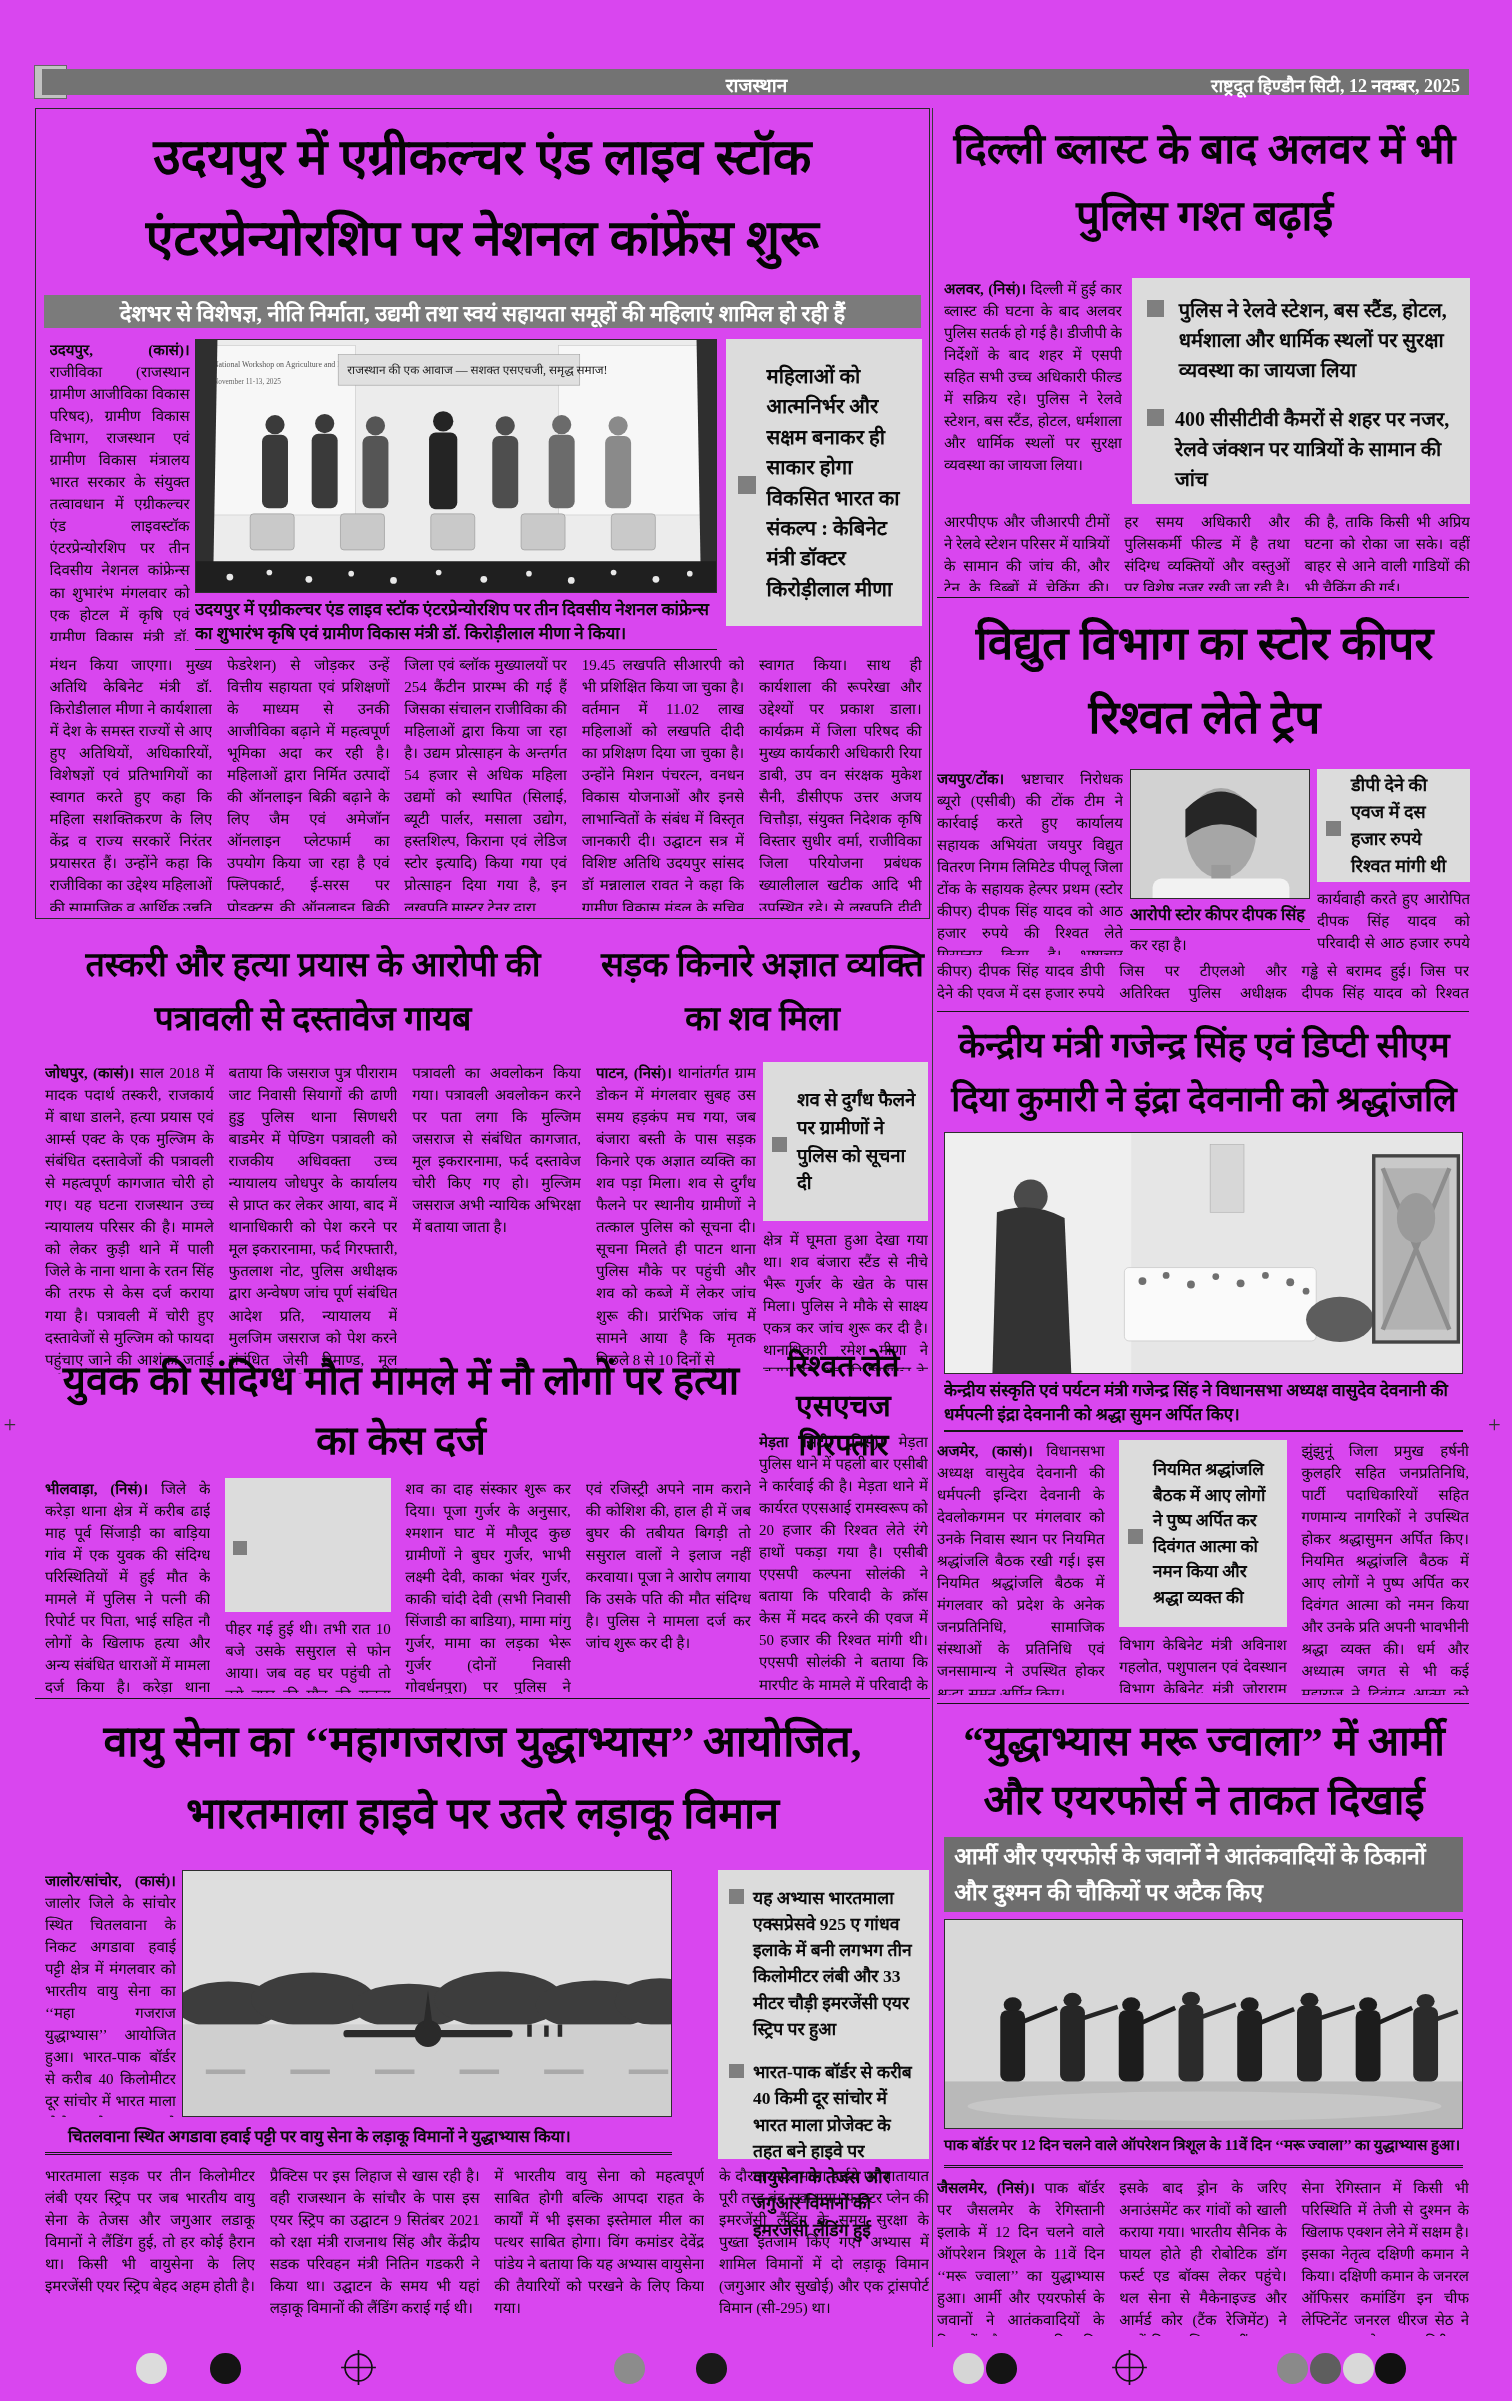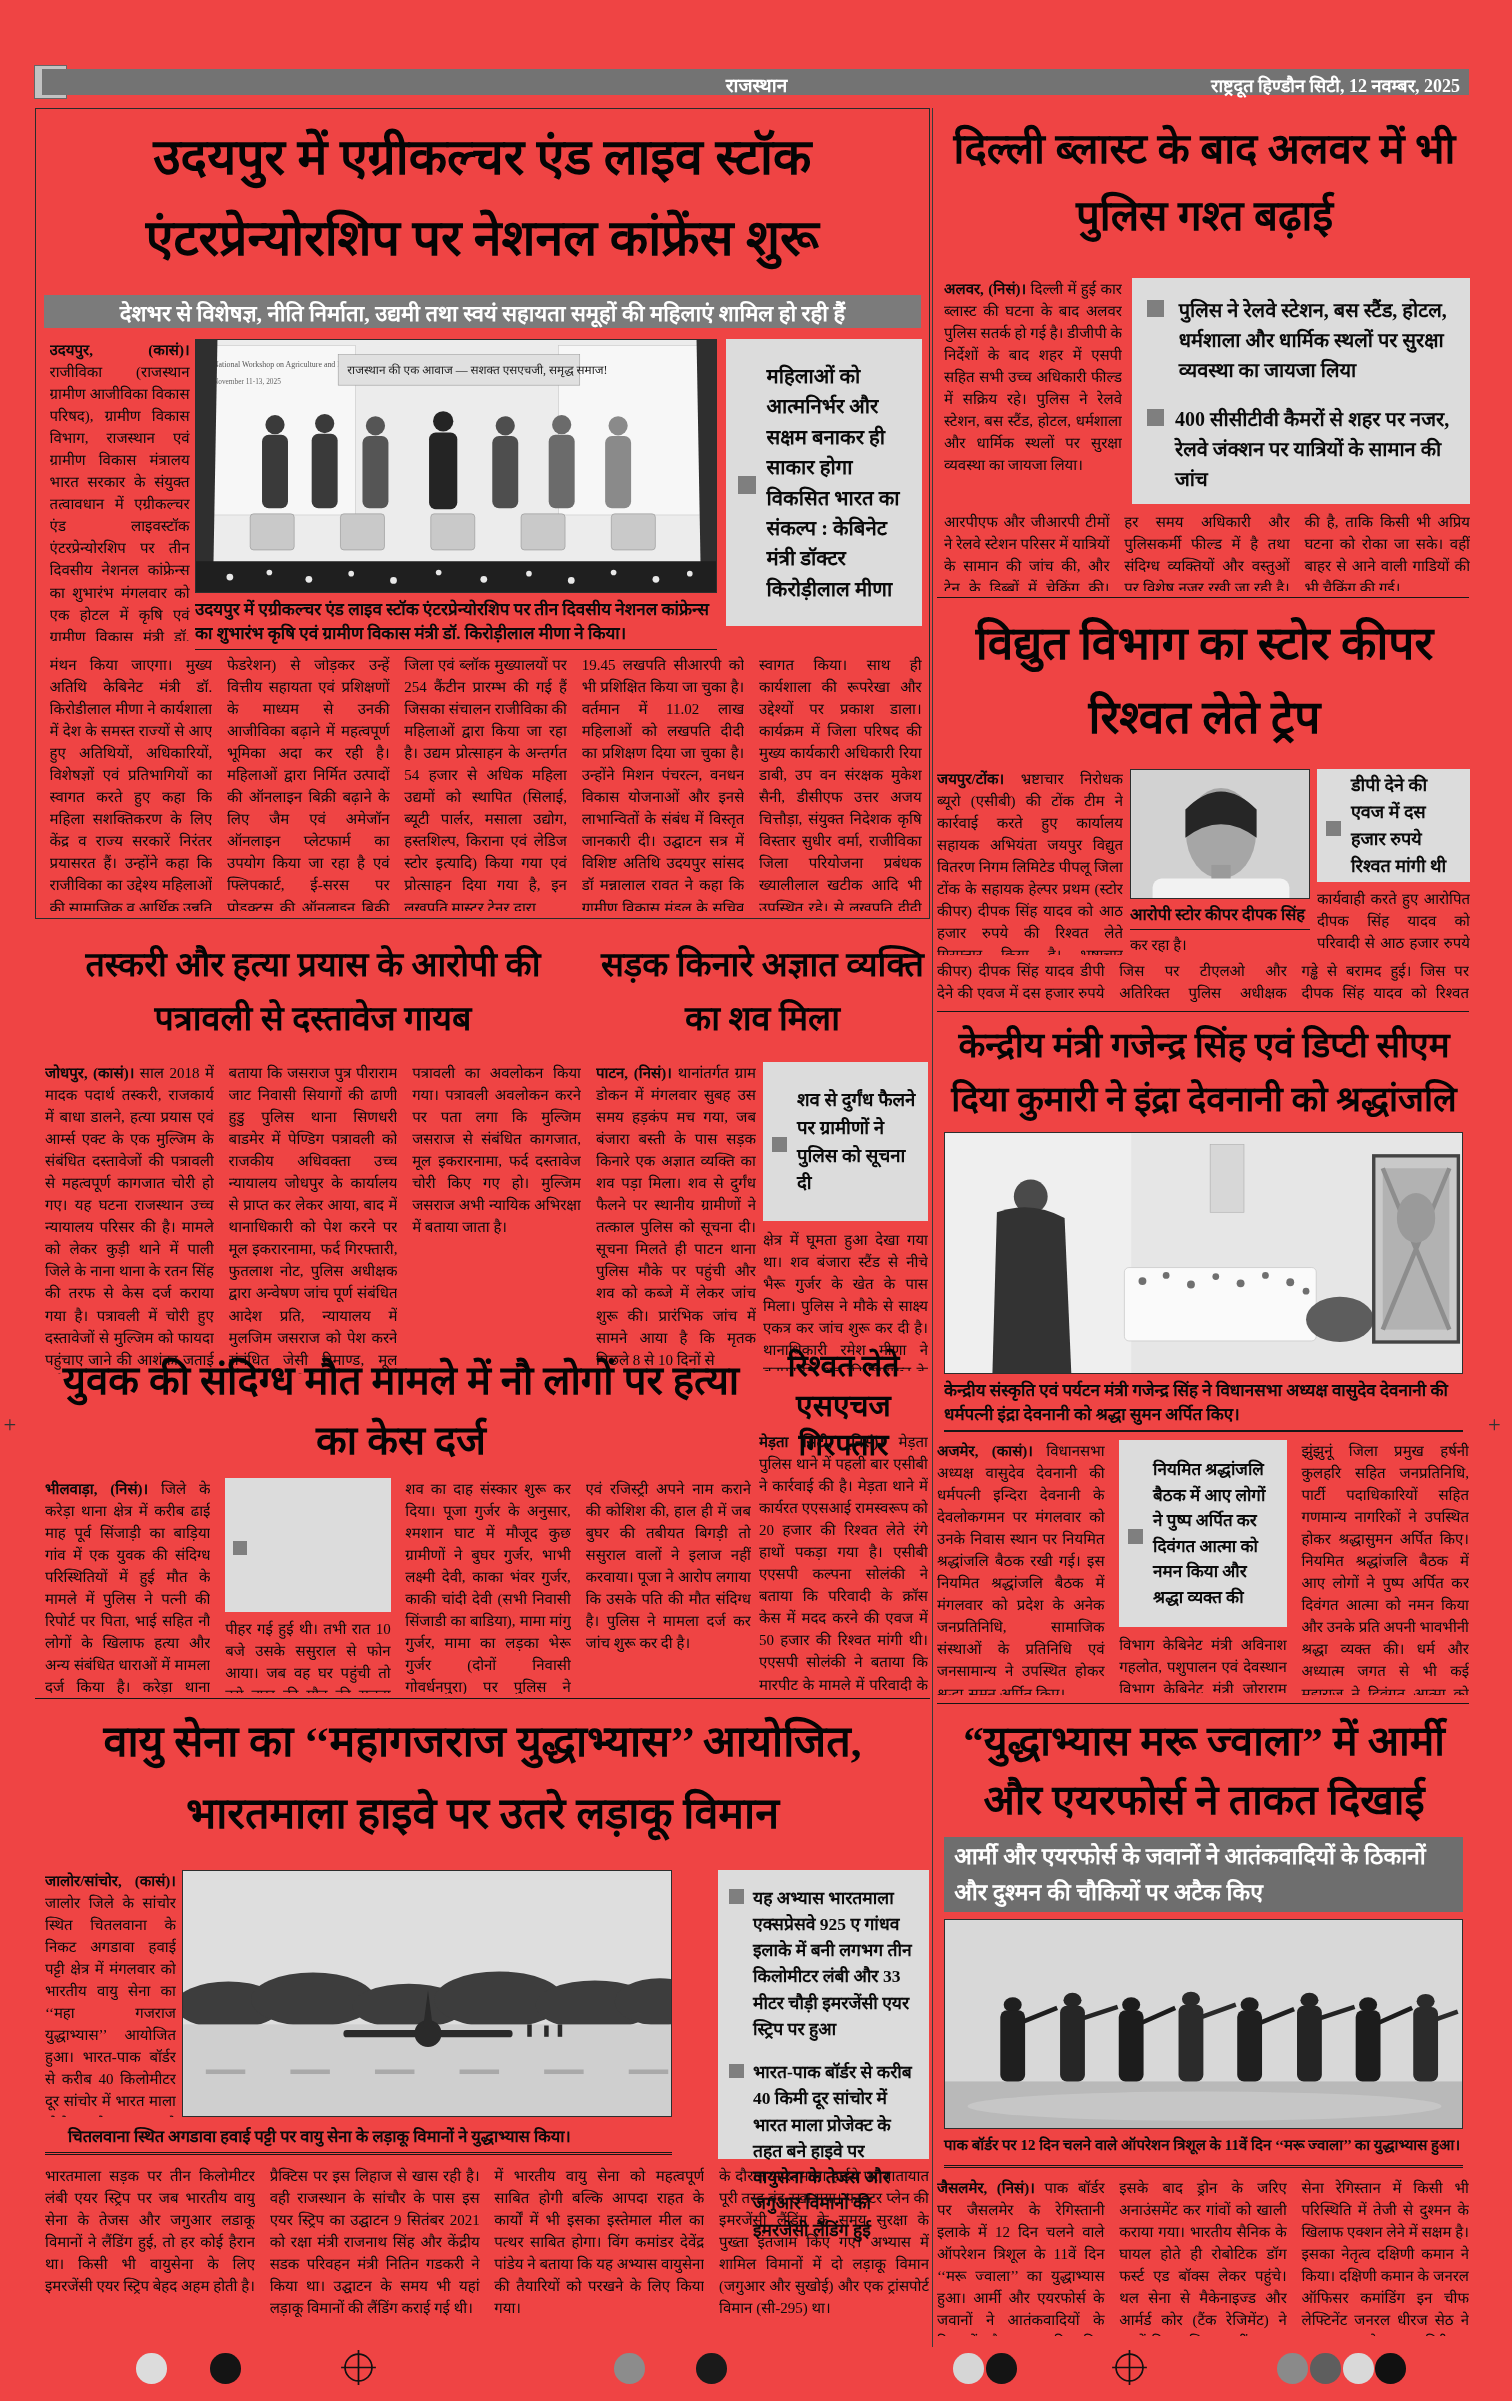--- a/index.html
+++ b/index.html
@@ -1,17 +1,17 @@
 <!DOCTYPE html>
 <html style="font-size:9px"><head>
 <meta charset="utf-8">
 <style>
   *{box-sizing:border-box;margin:0;padding:0}
   html,body{background:#9e9e9e}
-  #page{position:relative;width:1512px;height:2401px;background:#ef4444;overflow:hidden;
+  #page{position:relative;width:1512px;height:2401px;background:#d946ef;overflow:hidden;
          font-family:"Liberation Serif","DejaVu Sans",serif;color:#0a0a0a}
   .abs{position:absolute}
   .hd{font-weight:bold;text-align:center;color:#050505}
   .body{font-size:15px;line-height:1.47;text-align:justify}
   .dl{font-weight:bold}
   .row{display:flex;gap:14.7px}
   .col{flex:1 1 0;overflow:hidden}
   .clip{overflow:hidden}
   .graybar{background:#7b7b7b;color:#fff;font-weight:bold;display:flex;align-items:center;justify-content:center}
   .hlbox{background:#dcdcdc;padding:14.7px 12.4px;display:flex;gap:10.2px;align-items:center}

